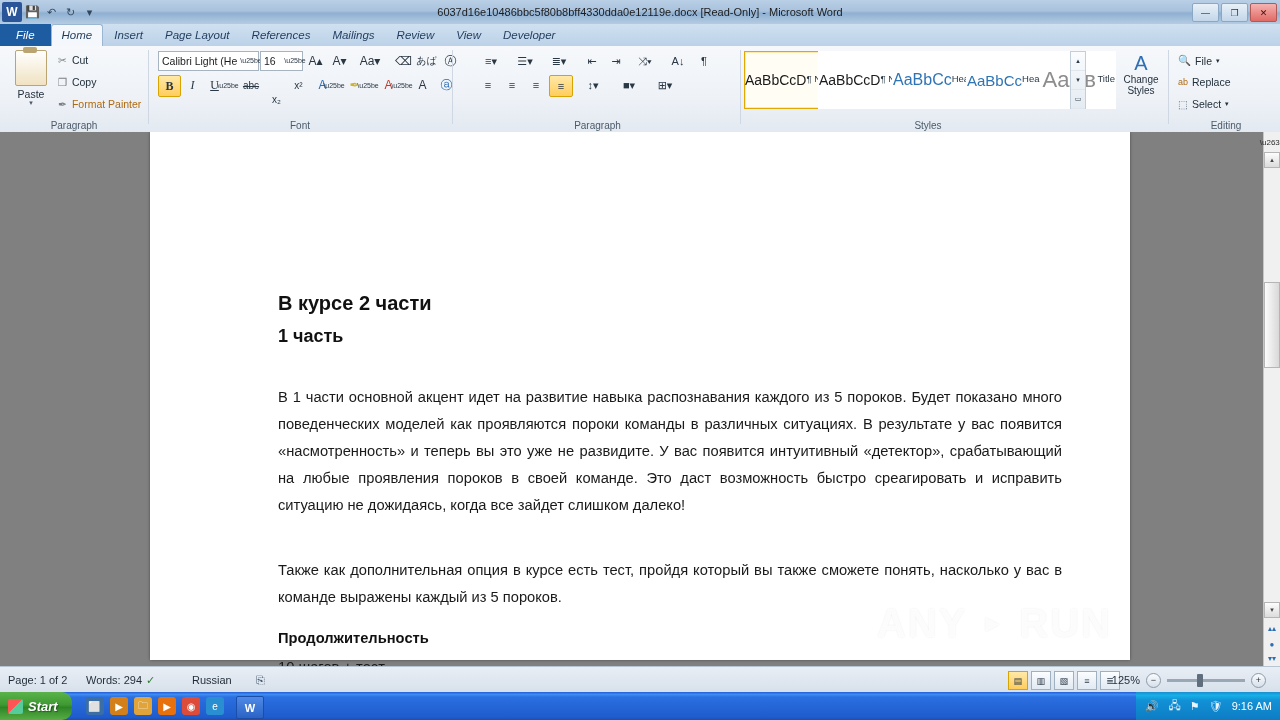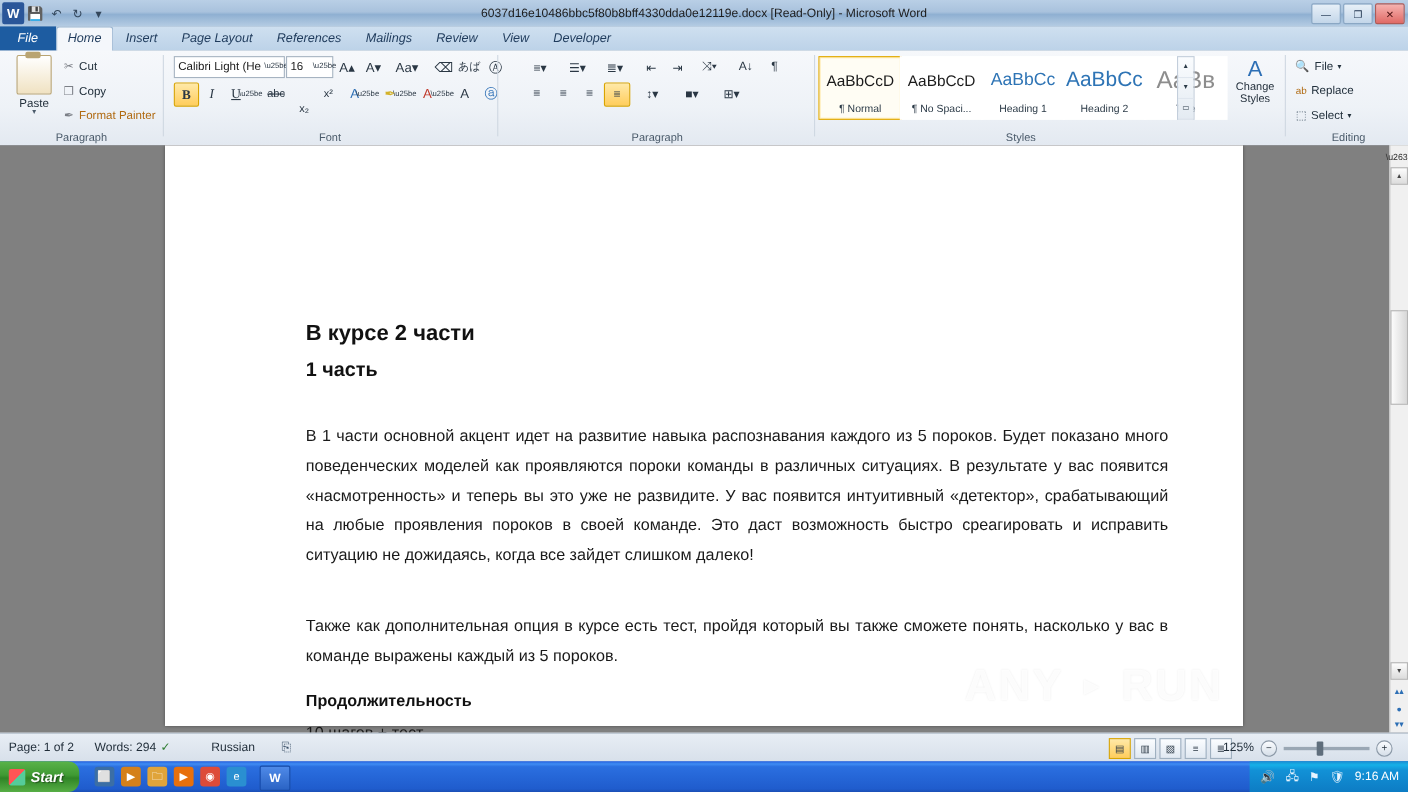--- a/index.html
+++ b/index.html
@@ -86,21 +86,21 @@
 
   
   .paragrp{left:455px;width:285px;}
   .pbtn{position:absolute;width:22px;height:20px;display:flex;align-items:center;justify-content:center;font-size:11px;color:#2a3744;}
   .pbtn.on{background:linear-gradient(to bottom,#ffe9a8,#ffcd5c);border:1px solid #d9a400;border-radius:2px;}
 
   
   .stylegrp{left:742px;width:372px;}
   .stylebox{
     position:absolute;top:5px;width:74px;height:56px;border:1px solid transparent;
-    display:flex;flex-direction:column;align-items:center;justify-content:flex-start;background:#fff;
+    display:flex;flex-direction:row;align-items:center;justify-content:flex-start;background:#fff;
   }
   .stylebox .sample{flex:1;display:flex;align-items:center;justify-content:center;font-size:14px;color:#1b1b1b;width:100%;}
   .stylebox .name{font-size:9.5px;color:#2b3a47;padding-bottom:3px;white-space:nowrap;overflow:hidden;}
   .stylebox.sel{border:1px solid #e0a800;box-shadow:0 0 0 1px #ffe9a8 inset;background:#fffdf4;}
   .stylenav{position:absolute;right:28px;top:5px;width:14px;height:56px;border:1px solid #c3cedb;background:linear-gradient(to bottom,#fafcfe,#e4ebf2);}
   .stylenav div{height:18px;line-height:18px;text-align:center;font-size:7px;color:#2b3a47;border-bottom:1px solid #dfe6ee;}
   .changestyles{position:absolute;right:-54px;top:6px;width:54px;text-align:center;font-size:10px;color:#25313d;}
 
   
   .editgrp{left:1172px;width:108px;}
@@ -300,21 +300,21 @@
       </div>
       <div class="stylebox" style="left:76px;">
         <div class="sample">AaBbCcD</div>
         <div class="name">¶ No Spaci...</div>
       </div>
       <div class="stylebox" style="left:150px;">
         <div class="sample" style="font-size:16px;color:#2e74b5;">AaBbCс</div>
         <div class="name">Heading 1</div>
       </div>
       <div class="stylebox" style="left:224px;">
-        <div class="sample" style="font-size:19px;color:#2e74b5;">AaBbCc</div>
+        <div class="sample" style="font-size:15px;color:#2e74b5;">AaBbCc</div>
         <div class="name">Heading 2</div>
       </div>
       <div class="stylebox" style="left:298px;">
         <div class="sample" style="font-size:22px;color:#8d8d8d;">AaBв</div>
         <div class="name">Title</div>
       </div>
       <div class="stylenav">
         <div>▴</div>
         <div>▾</div>
         <div>▭</div>

